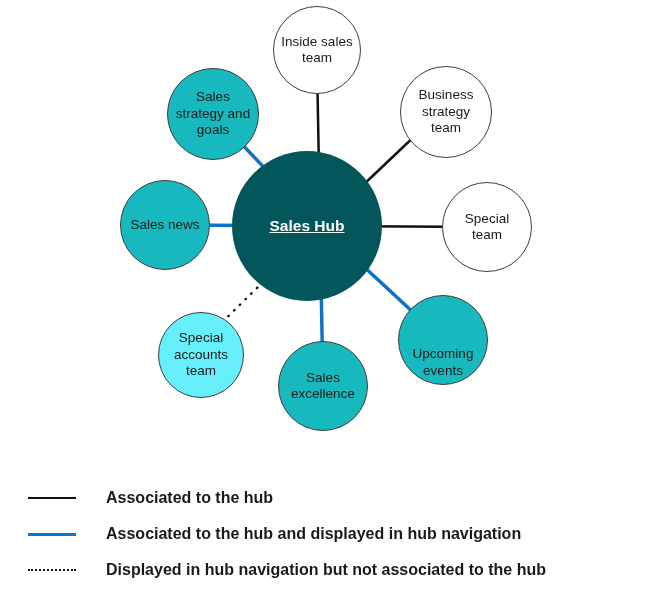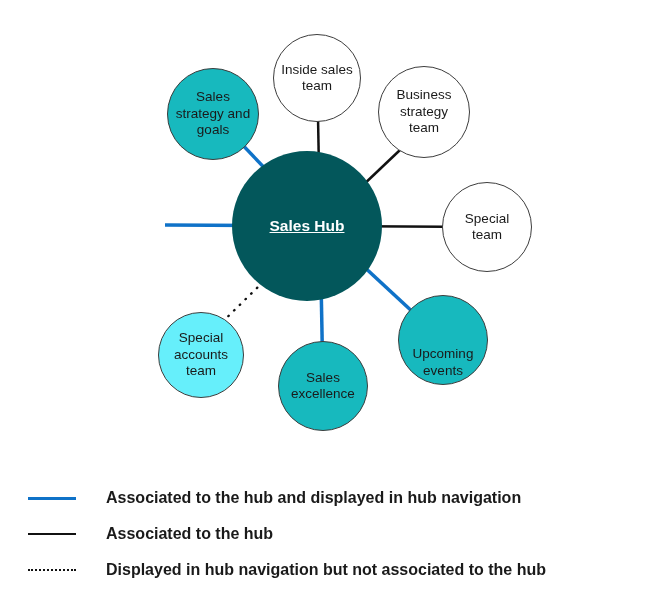--- a/index.html
+++ b/index.html
@@ -87,57 +87,60 @@
     <line class="connector-blue" x1="320" y1="226" x2="323" y2="386"></line>
     <line class="connector-dotted" x1="320" y1="226" x2="201" y2="343"></line>
     <line class="connector-blue" x1="320" y1="226" x2="165" y2="225"></line>
     <line class="connector-blue" x1="320" y1="226" x2="213" y2="114"></line>
   </svg>
 
   <div class="node hub" style="left:232px; top:151px; width:150px; height:150px;text-decoration:underline;">
     <span>Sales Hub</span>
   </div>
 
-  <div class="node white" style="left:273px; top:34px; width:88px; height:88px;">
+  <div class="node white" style="left:273px; top:6px; width:88px; height:88px;">
     <span>Inside sales team</span>
   </div>
 
-  <div class="node white" style="left:378px; top:66px; width:92px; height:92px;">
+  <div class="node white" style="left:400px; top:66px; width:92px; height:92px;">
     <span>Business strategy team</span>
   </div>
 
   <div class="node white" style="left:442px; top:182px; width:90px; height:90px;">
     <span>Special team</span>
   </div>
 
   <div class="node teal" style="left:398px; top:295px; width:90px; height:90px;align-items:flex-end;">
     <span>Upcoming events</span>
   </div>
 
   <div class="node teal" style="left:278px; top:341px; width:90px; height:90px;justify-content:flex-end;">
     <span>Sales excellence</span>
   </div>
 
   <div class="node cyan" style="left:158px; top:312px; width:86px; height:86px;">
     <span>Special accounts team</span>
   </div>
 
+  <div class="node teal" style="left:120px; top:180px; width:90px; height:90px;">
+    <span>Sales news</span>
+  </div>
 
   <div class="node teal" style="left:167px; top:68px; width:92px; height:92px;">
     <span>Sales strategy and goals</span>
   </div>
 
   <div class="legend">
     <div class="legend-row">
+      <div class="legend-swatch swatch-black"></div>
+      <div class="legend-label">Associated to the hub</div>
+    </div>
+    <div class="legend-row">
       <div class="legend-swatch swatch-blue"></div>
       <div class="legend-label">Associated to the hub and displayed in hub navigation</div>
-    </div>
-    <div class="legend-row">
-      <div class="legend-swatch swatch-black"></div>
-      <div class="legend-label">Associated to the hub</div>
     </div>
     <div class="legend-row">
       <div class="legend-swatch swatch-dotted"></div>
       <div class="legend-label">Displayed in hub navigation but not associated to the hub</div>
     </div>
   </div>
 
 </div>
 
 </body></html>

